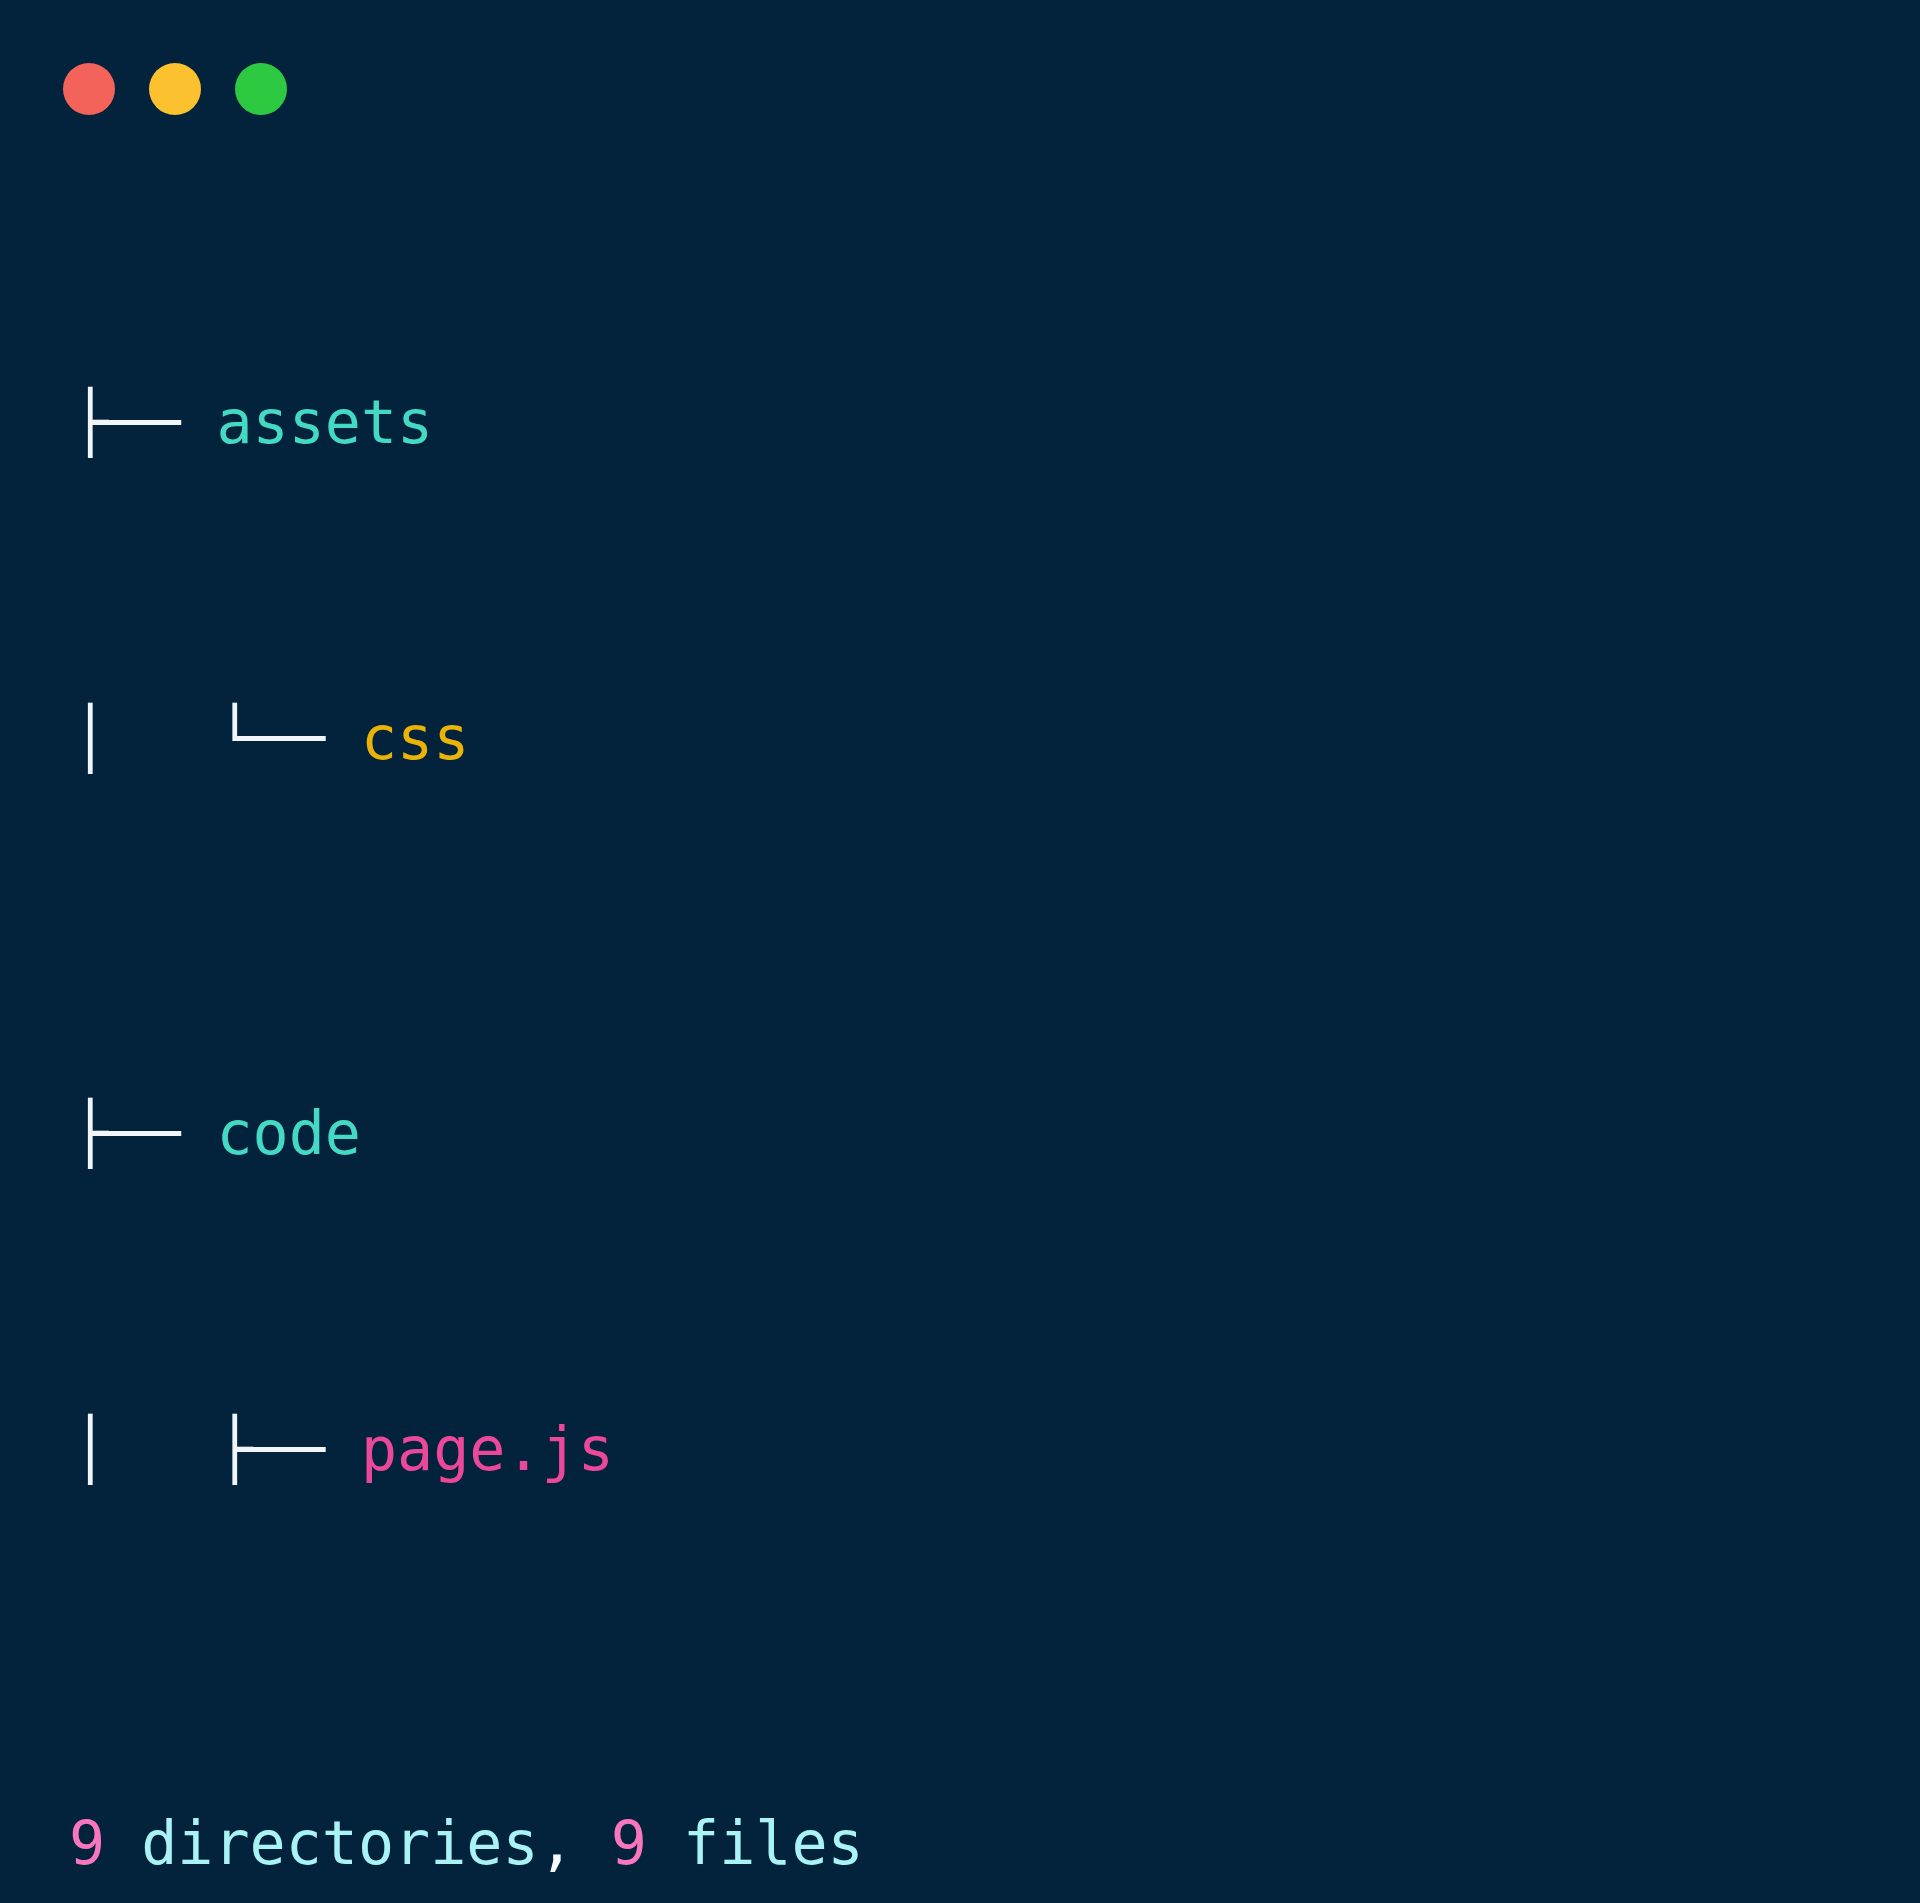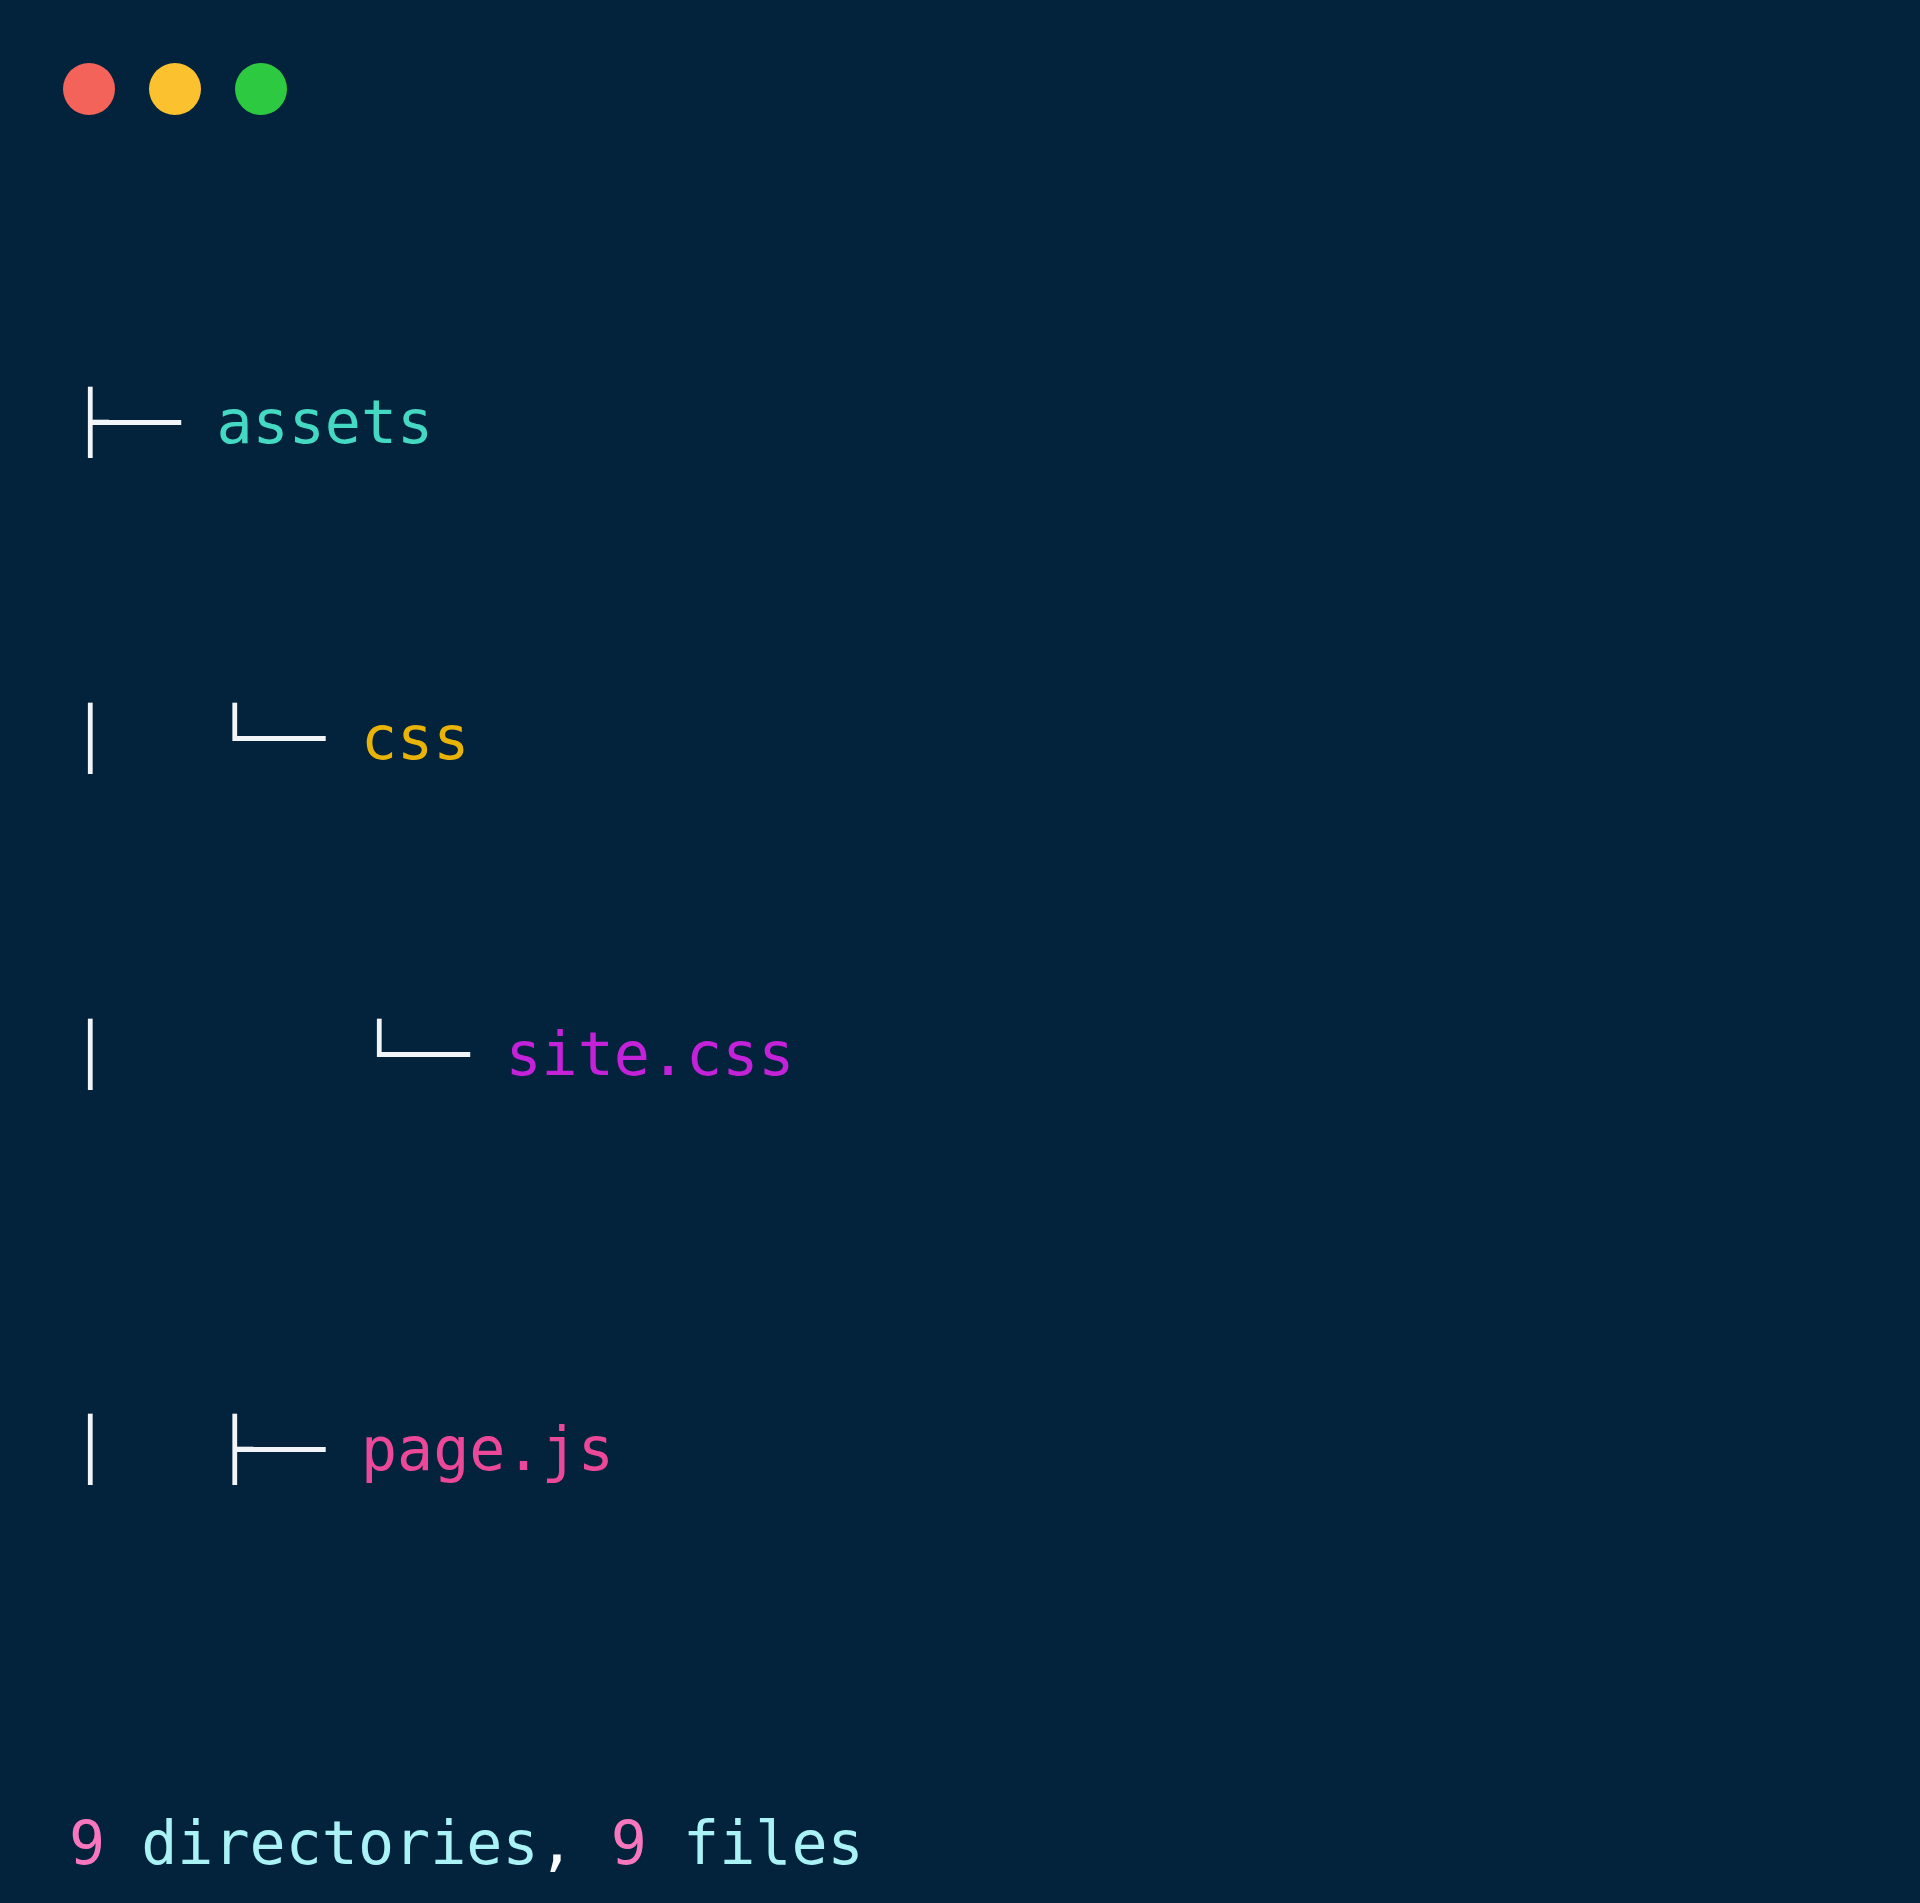--- a/index.html
+++ b/index.html
@@ -62,22 +62,22 @@
   <div class="traffic-lights" id="traffic-lights">
       <div class="light" style="background: rgb(244, 99, 90);"></div>
       <div class="light" style="background: rgb(251, 193, 47);"></div>
       <div class="light" style="background: rgb(45, 201, 64);"></div>
     </div>
   <div class="tree" id="tree">
   <div class="row"><span class="prefix">├── </span><span class="name" style="color: rgb(68, 217, 195);">assets</span></div>
 
   <div class="row"><span class="prefix">│   └── </span><span class="name" style="color: #eab308;">css</span></div>
 
-  <div class="row"><span class="prefix">│       └── </span><span class="name" style="color: rgb(195, 34, 216);">site.css</span></div>
 
+  <div class="row"><span class="prefix">├── </span><span class="name" style="color: rgb(68, 217, 195);">code</span></div>
 
   <div class="row"><span class="prefix">│   ├── </span><span class="name" style="color: #ec4899;">page.js</span></div>
 
   
 
   
 
   
 
   

